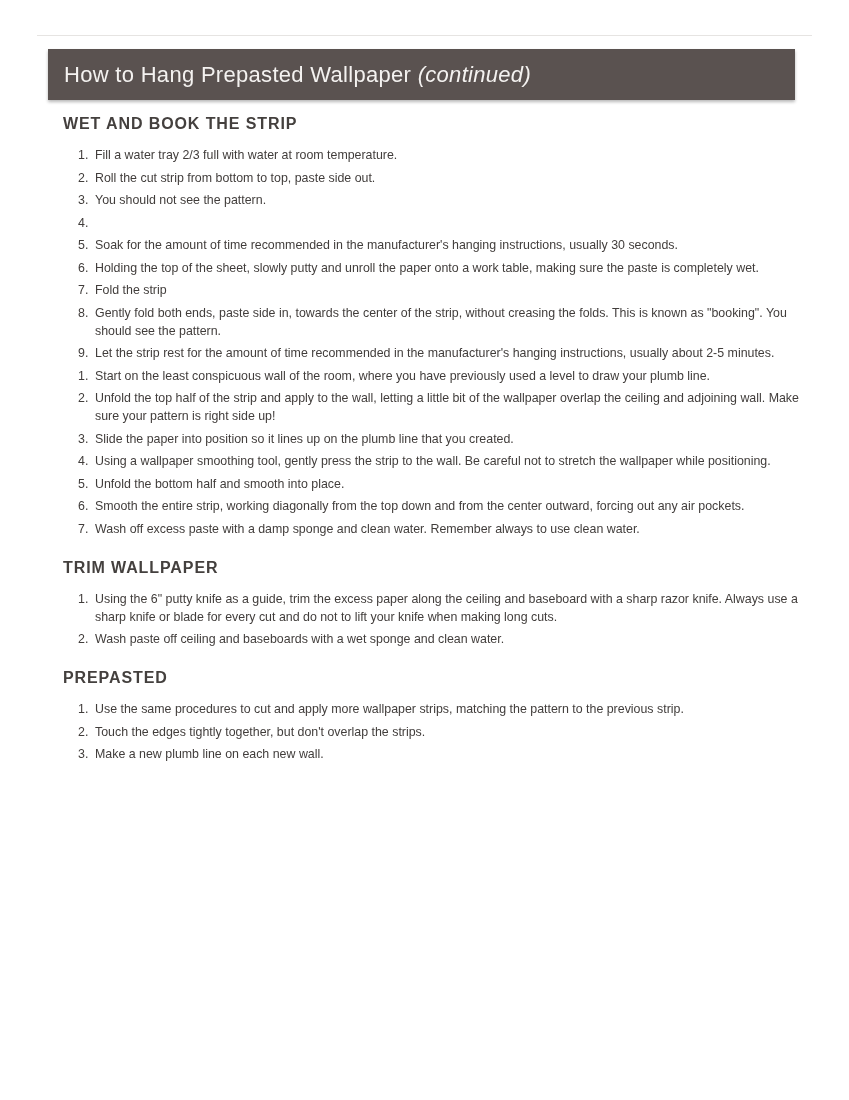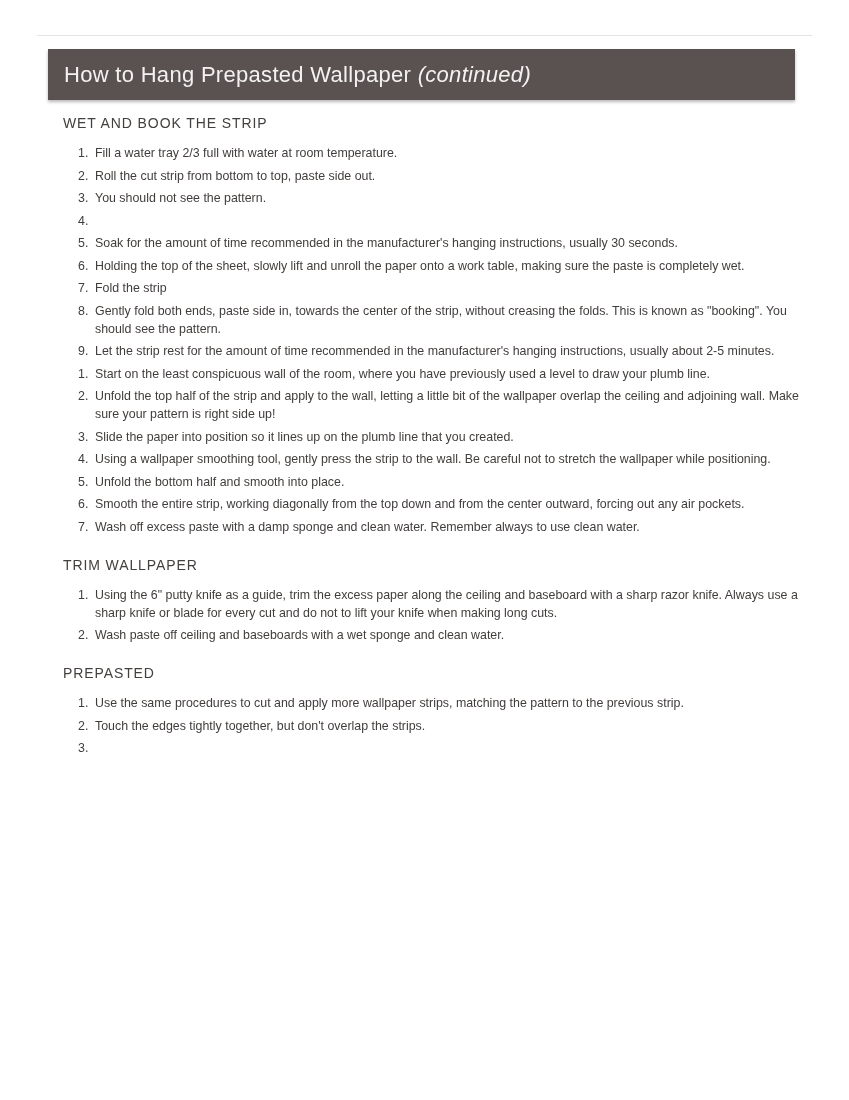--- a/index.html
+++ b/index.html
@@ -56,22 +56,22 @@
   .titlebar h1 em {
     font-style: italic;
     font-weight: 500;
   }
   .content {
     margin-left: 63px;
     margin-right: 48px;
   }
   .doc-section h2 {
     margin: 21px 0 13px 0;
-    font-size: 14px;
-    font-weight: normal;
+    font-size: 16px;
+    font-weight: bold;
     letter-spacing: 0.9px;
     color: var(--heading-text);
   }
   .doc-section:first-child h2 { margin-top: 15px; }
   .step-list {
     list-style: none;
     margin: 0;
     padding: 0 0 0 15px;
   }
   .step {
@@ -122,21 +122,21 @@
     <span class="num">4.</span>
   </li>
 
   <li class="step">
     <span class="num">5.</span>
     <span class="txt">Soak for the amount of time recommended in the manufacturer's hanging instructions, usually 30 seconds.</span>
   </li>
 
   <li class="step">
     <span class="num">6.</span>
-    <span class="txt">Holding the top of the sheet, slowly lift and unroll the paper onto a work table, making sure the paste is completely wet.</span>
+    <span class="txt">Holding the top of the sheet, slowly putty and unroll the paper onto a work table, making sure the paste is completely wet.</span>
   </li>
 
   <li class="step">
     <span class="num">7.</span>
     <span class="txt">Fold the strip</span>
   </li>
 
   <li class="step">
     <span class="num">8.</span>
     <span class="txt">Gently fold both ends, paste side in, towards the center of the strip, without creasing the folds. This is known as "booking". You should see the pattern.</span>
@@ -211,17 +211,18 @@
     <span class="txt">Use the same procedures to cut and apply more wallpaper strips, matching the pattern to the previous strip.</span>
   </li>
 
   <li class="step">
     <span class="num">2.</span>
     <span class="txt">Touch the edges tightly together, but don't overlap the strips.</span>
   </li>
 
   <li class="step">
     <span class="num">3.</span>
+    <span class="txt">Make a new plumb line on each new wall.</span>
   </li>
 </ol>
   </section>
 </main>
 </div>
 
 </body></html>

